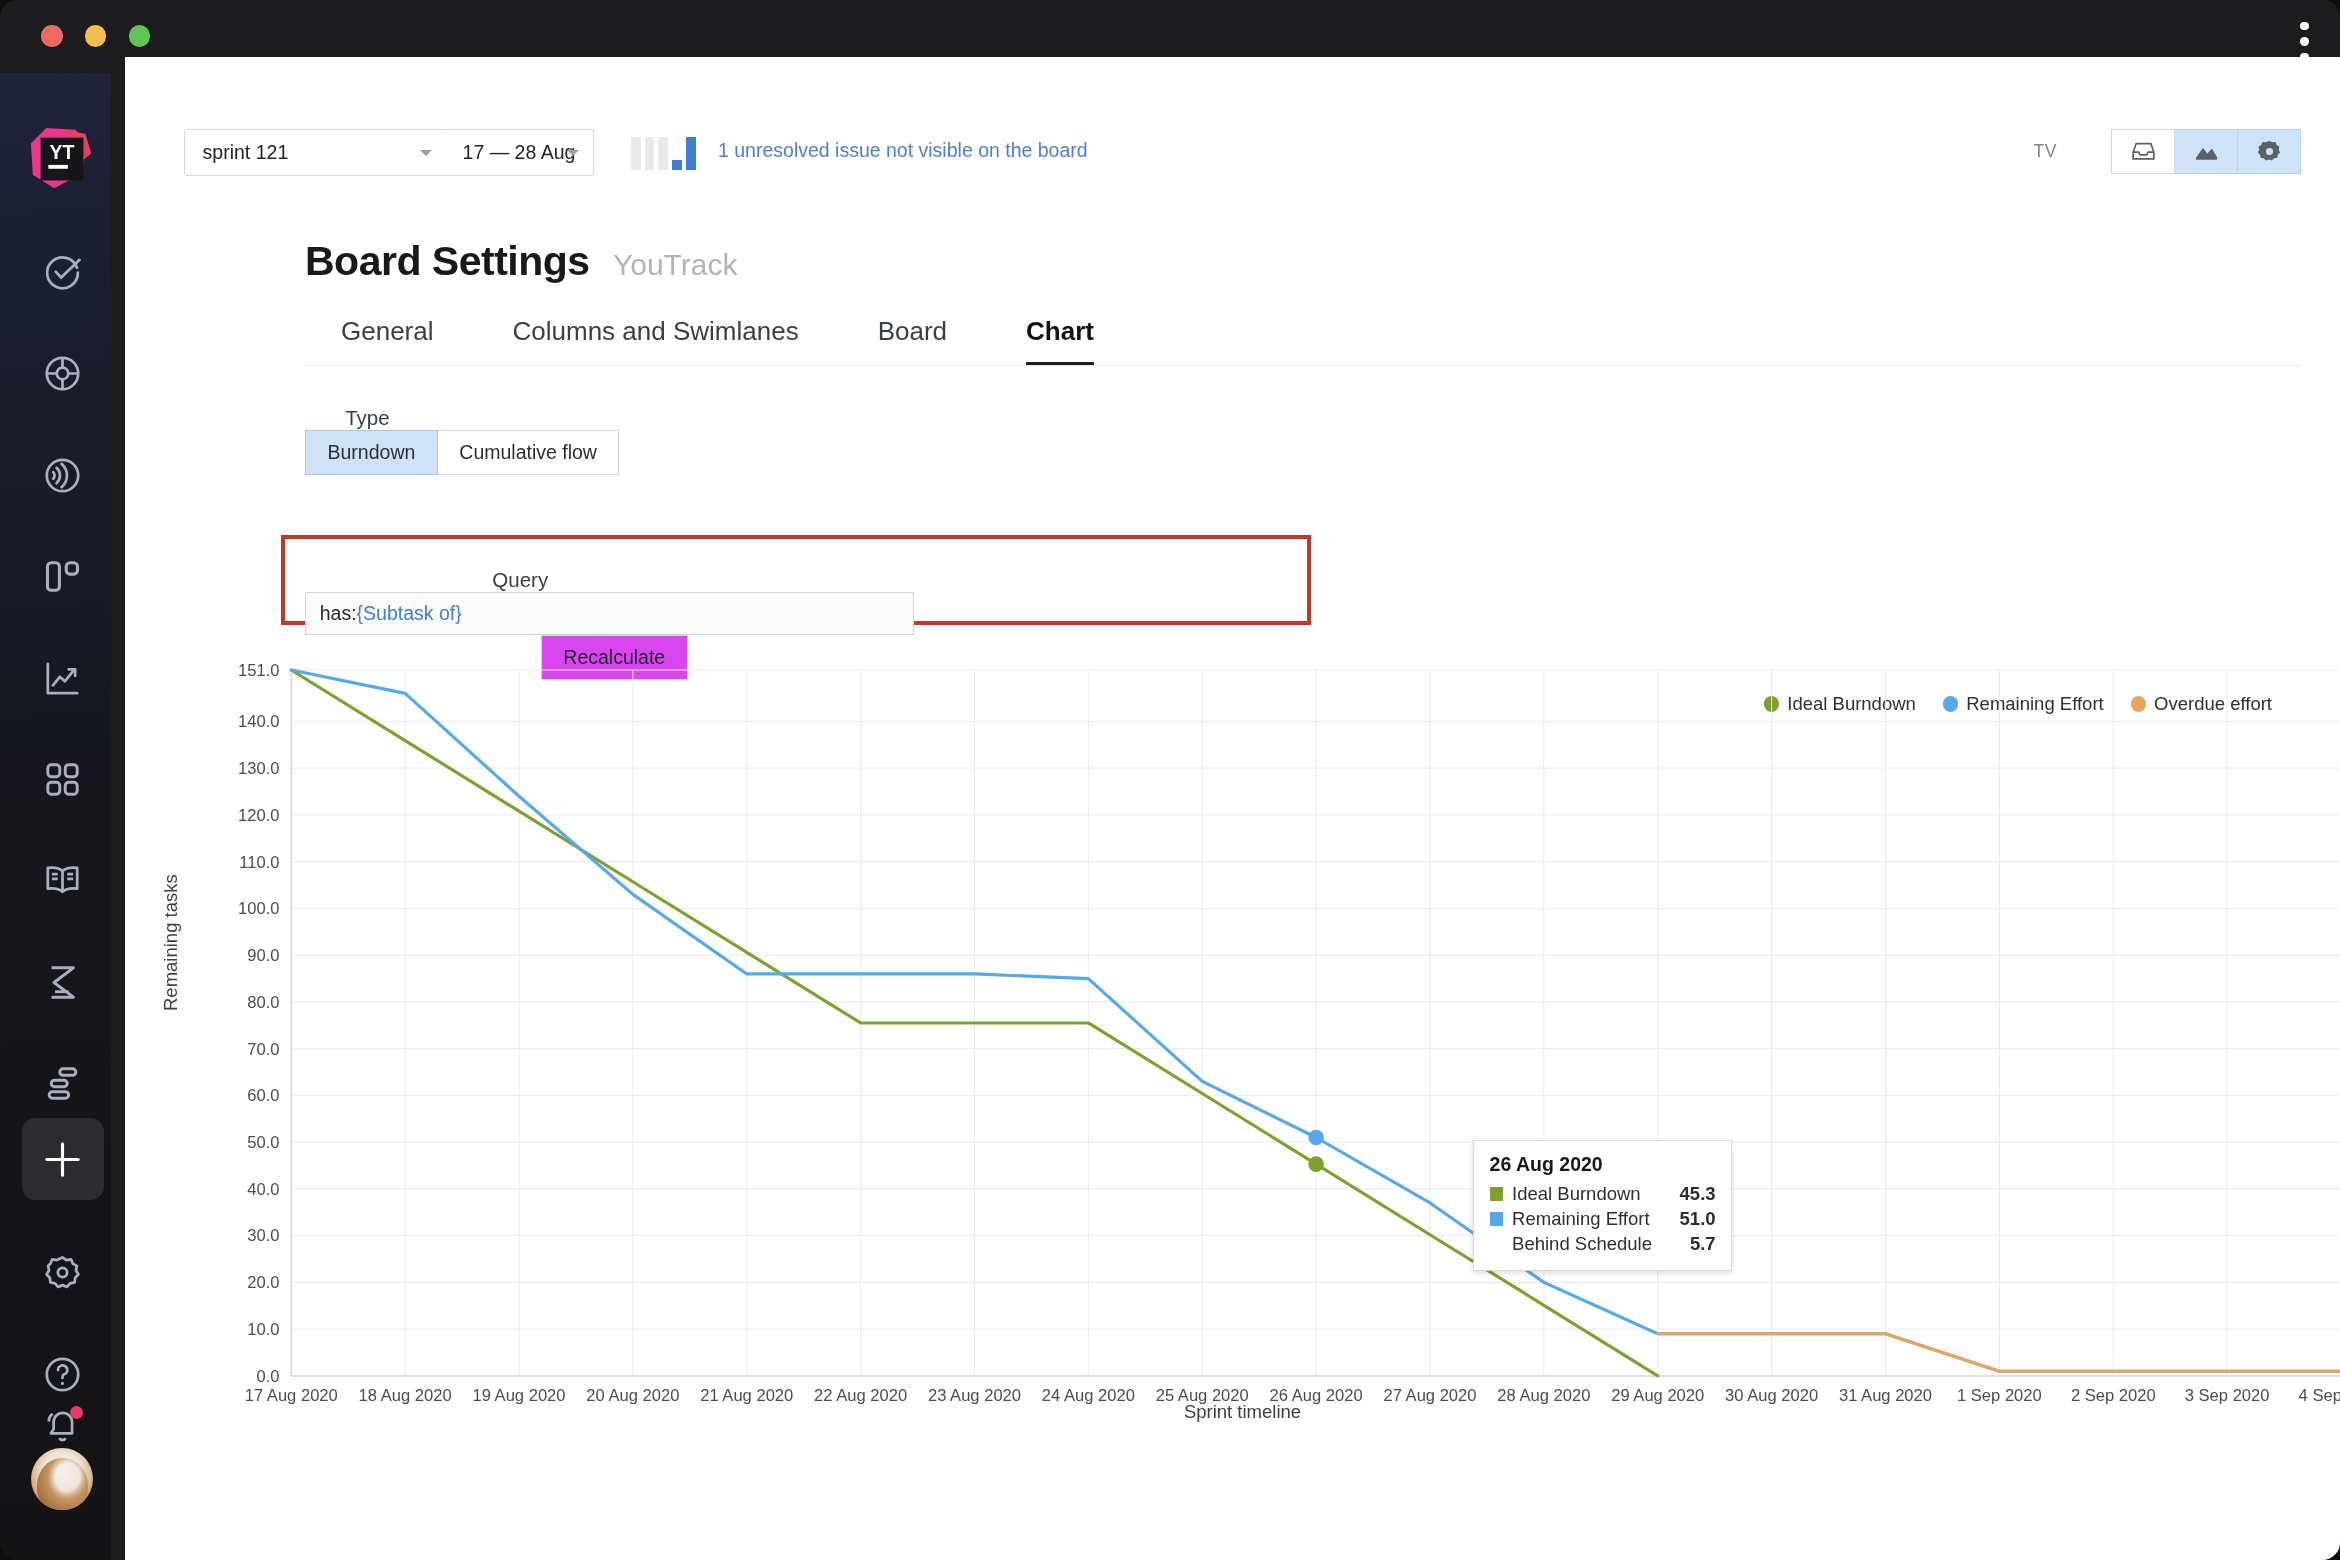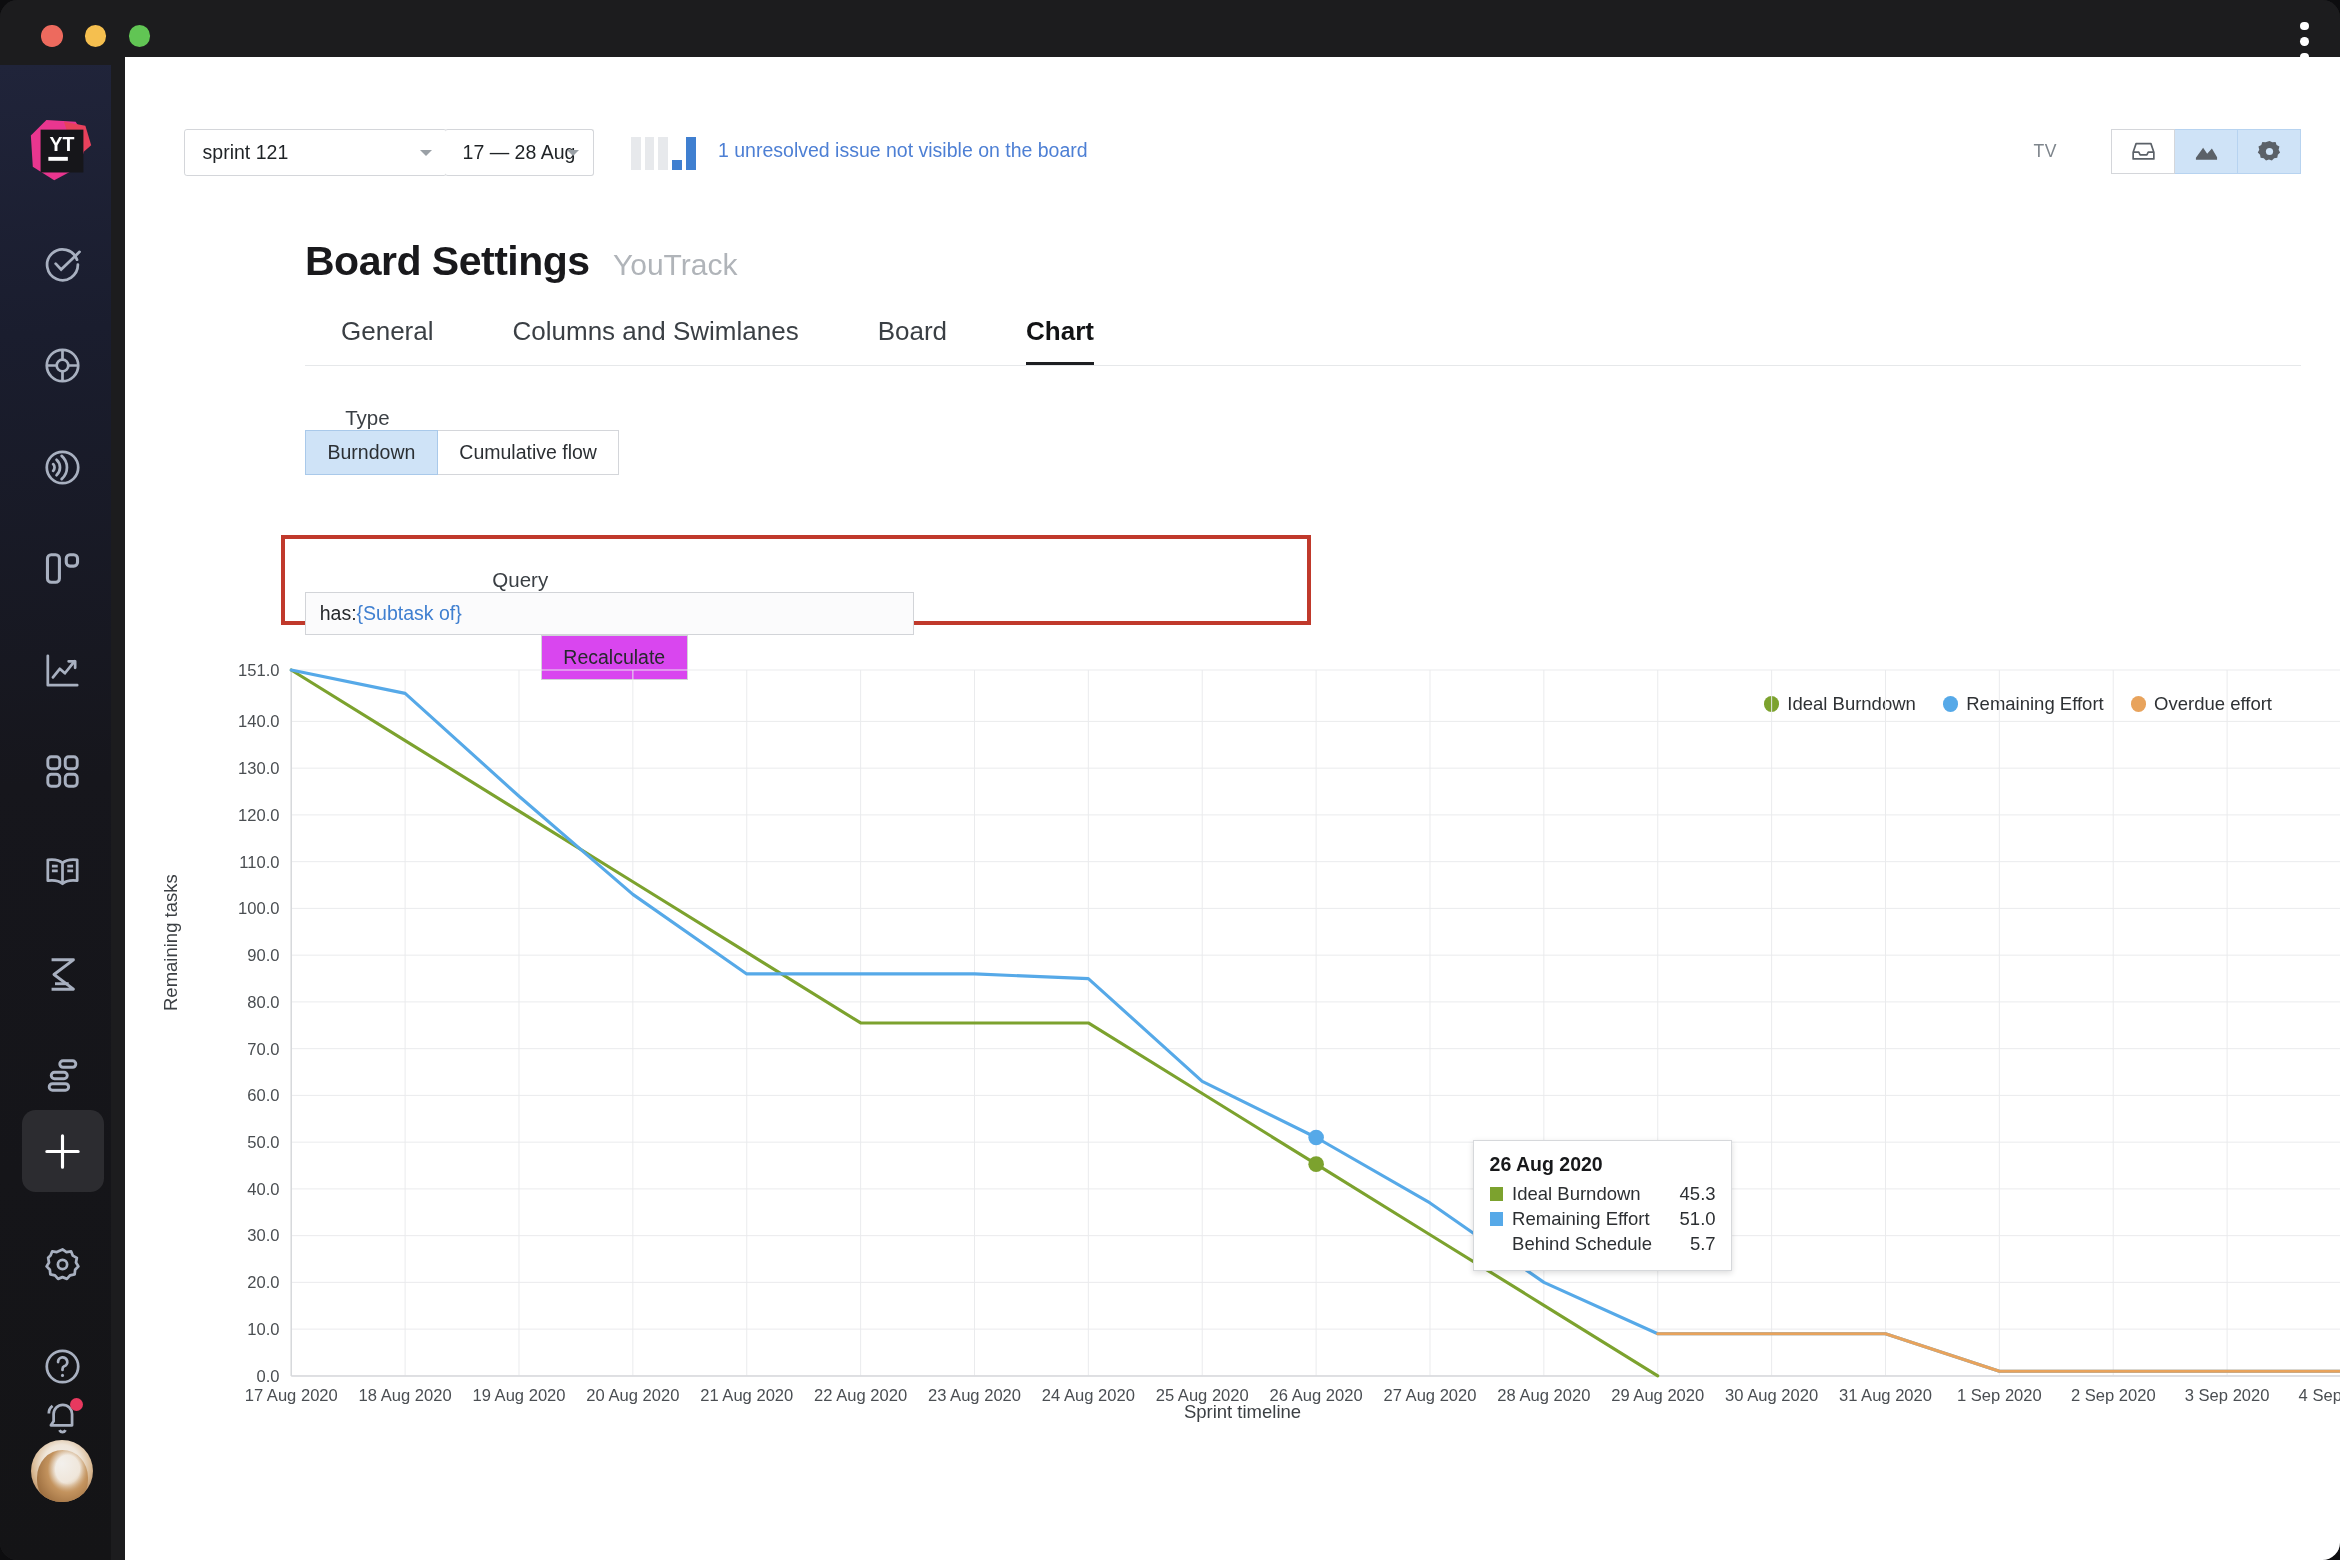--- a/index.html
+++ b/index.html
@@ -10,21 +10,21 @@
   #titlebar{position:absolute;top:0;left:0;right:0;height:57px;background:#1c1c1e;}
   .lights{position:absolute;top:25px;left:41px;display:flex;gap:22.4px;}
   .light{width:21.5px;height:21.5px;border-radius:50%;}
   .l-red{background:#ed6a5e;}
   .l-yellow{background:#f5bf4f;}
   .l-green{background:#61c554;}
   #kebab{position:absolute;top:21.5px;right:31px;display:flex;flex-direction:column;gap:6.8px;align-items:center;cursor:pointer;}
   #kebab i{width:8.8px;height:8.8px;border-radius:50%;background:#ffffff;display:block;}
 
   
-  #rail{position:absolute;top:65px;left:0;bottom:0;width:111px;
+  #rail{position:absolute;top:73px;left:0;bottom:0;width:111px;
         background:linear-gradient(175deg,#20243a 0%,#1a1d2e 18%,#16161c 48%,#141416 100%);}
   #logo{position:absolute;top:51px;left:25px;width:74px;height:74px;}
   .railicon{position:absolute;left:25px;width:74px;height:74px;display:flex;align-items:center;justify-content:center;
             color:#a8b0c0;cursor:pointer;}
   .railicon svg{width:41px;height:41px;}
   #plusbtn{position:absolute;left:21.5px;top:1045px;width:82px;height:82px;border-radius:13.7px;background:#2c2c30;
            display:flex;align-items:center;justify-content:center;cursor:pointer;}
   #plusbtn svg{width:47px;height:47px;color:#ffffff;}
   #avatar{position:absolute;left:31px;top:1375px;width:62px;height:62px;border-radius:50%;overflow:hidden;cursor:pointer;
           background:radial-gradient(circle at 50% 38%,#f3f0ec 0%,#efe6da 38%,#d8b892 60%,#b98d62 78%,#8d6540 100%);}
@@ -95,21 +95,21 @@
   .ytick{font-size:17px;fill:#4a4e52;text-anchor:end;font-family:"Liberation Sans",sans-serif;}
   .xtick{font-size:17px;fill:#4a4e52;text-anchor:middle;font-family:"Liberation Sans",sans-serif;}
   
   #tooltip{position:absolute;left:1348px;top:488px;background:#ffffff;border:1px solid #d6d8db;
            box-shadow:0 2px 5.9px rgba(0,0,0,.14);padding:11.7px 15.6px 13.7px 15.6px;width:226px;}
   #tt-date{font-size:19.5px;font-weight:bold;color:#17181a;margin-bottom:5.9px;}
   .ttrow{display:flex;align-items:center;font-size:18.5px;color:#2c2f32;height:25px;}
   .ttrow .sq{width:13.7px;height:13.7px;display:block;margin-right:8.8px;flex:none;}
   .ttrow .sq.blank{background:transparent;}
   .ttrow .nm{flex:1;white-space:nowrap;}
-  .ttrow .vl{font-weight:normal;margin-left:10px;}
+  .ttrow .vl{font-weight:bold;margin-left:10px;}
 </style>
 </head>
 <body>
 
 <div id="window">
 
   <div id="titlebar">
     <div class="lights">
       <span class="light l-red"></span>
       <span class="light l-yellow"></span>

